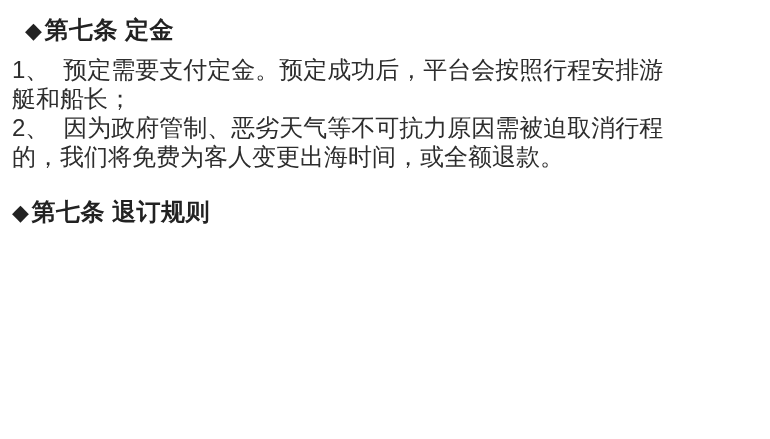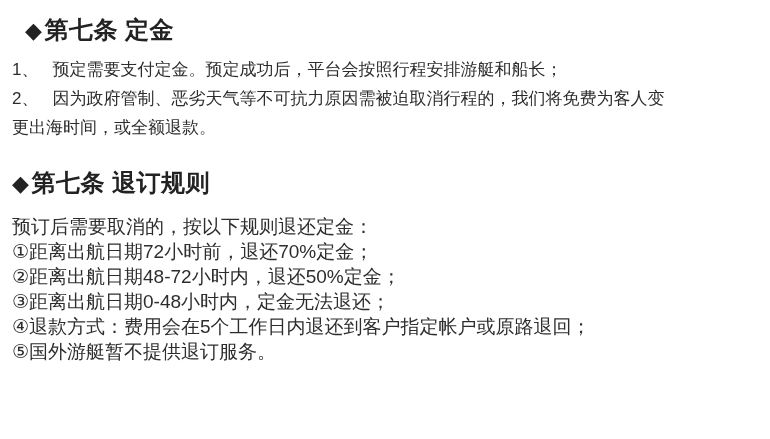--- a/index.html
+++ b/index.html
@@ -32,21 +32,21 @@
     white-space: nowrap;
   }
   .section-heading .bullet {
     display: inline-block;
     margin-right: 2px;
     font-size: 22px;
   }
   .body-block {
     margin: 0;
     padding: 8px 12px 0 12px;
-    font-size: 17px;
+    font-size: 24px;
     line-height: 29px;
   }
   .body-block p {
     margin: 0;
   }
   .num-label {
     margin-right: 14px;
   }
   .heading-gap {
     padding-top: 24px;
@@ -73,22 +73,14 @@
 
   <div class="body-block">
     <p><span class="num-label">1、</span><span>预定需要支付定金。预定成功后，平台会按照行程安排游艇和船长；</span></p>
     <p><span class="num-label">2、</span><span>因为政府管制、恶劣天气等不可抗力原因需被迫取消行程的，我们将免费为客人变更出海时间，或全额退款。</span></p>
   </div>
 
   <h2 class="section-heading heading-gap">
     <span class="bullet">◆</span><span>第七条 退订规则</span>
   </h2>
 
-  <div class="rules-block">
-    <p>预订后需要取消的，按以下规则退还定金：</p>
-    <p>①距离出航日期72小时前，退还70%定金；</p>
-    <p>②距离出航日期48-72小时内，退还50%定金；</p>
-    <p>③距离出航日期0-48小时内，定金无法退还；</p>
-    <p>④退款方式：费用会在5个工作日内退还到客户指定帐户或原路退回；</p>
-    <p>⑤国外游艇暂不提供退订服务。</p>
-  </div>
 
 </div>
 
 </body></html>

